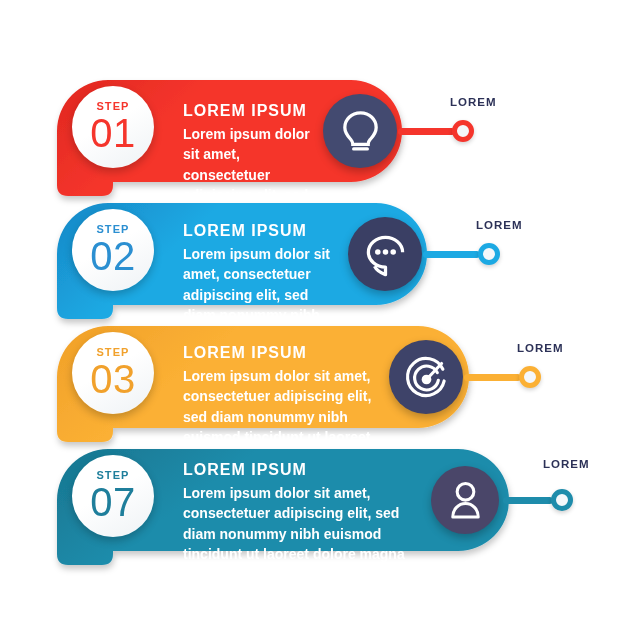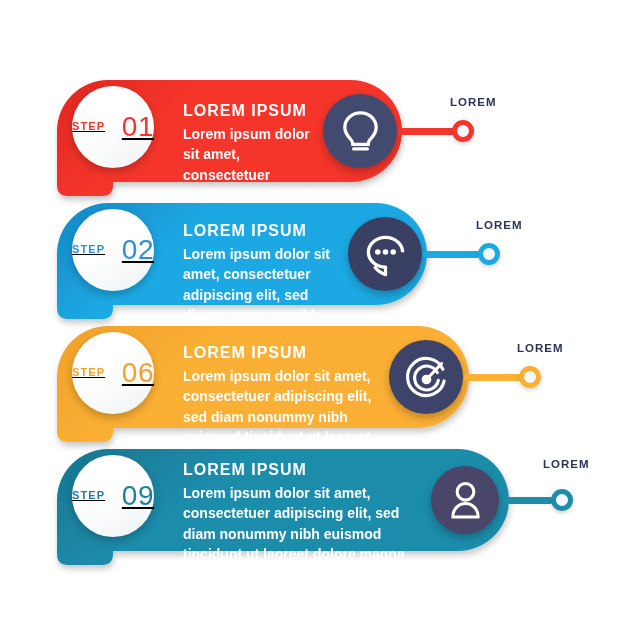--- a/index.html
+++ b/index.html
@@ -31,35 +31,34 @@
     left: 0;
     top: 0;
     overflow: visible;
   }
   .step-circle {
     position: absolute;
     border-radius: 50%;
     background: linear-gradient(150deg, #ffffff 0%, #ffffff 45%, #eef2f5 100%);
     box-shadow: 0 4px 9px rgba(0,0,0,0.22);
     display: flex;
-    flex-direction: row;
+    flex-direction: column;
     align-items: center;
-    justify-content: space-between;
+    justify-content: center;
     box-sizing: border-box;
-    text-decoration: underline;
   }
   .step-word {
     font-size: 11px;
     letter-spacing: 1.1px;
     font-weight: 700;
     line-height: 1;
     margin-bottom: 1px;
   }
   .step-num {
-    font-size: 28px;
+    font-size: 40px;
     font-weight: 400;
     letter-spacing: 0.5px;
     line-height: 1;
   }
   .text-block {
     position: absolute;
     color: #ffffff;
   }
   .title {
     font-size: 16px;
@@ -223,21 +222,21 @@
           L 56 102
           L 56 105
           Q 56 116 45 116
           L 11 116
           Q 0 116 0 105
           L 0 51
           A 51 51 0 0 1 51 0 Z" fill="url(#grad2)" filter="url(#sh2)" transform="translate(57,0)"></path>
       </svg>
       <div class="step-circle" style="left: 72px; top: 6px; width: 82px; height: 82px;">
         <div class="step-word" style="color: rgb(241, 161, 44);">STEP</div>
-        <div class="step-num" style="color: rgb(241, 161, 44);">06</div>
+        <div class="step-num" style="color: rgb(241, 161, 44);">03</div>
       </div>
       <div class="text-block" style="left: 183px; top: 19px; width: 198px;">
         <div class="title">LOREM IPSUM</div>
         <div class="body-text">Lorem ipsum dolor sit amet, consectetuer adipiscing elit, sed diam nonummy nibh euismod tincidunt ut laoreet dolore magna aliquam erat.</div>
       </div>
       <div class="icon-circle" style="left: 389px; top: 14px; width: 74px; height: 74px; background: rgb(62, 67, 105);">
         <span style="display: flex;">
           <svg width="57" height="57" viewBox="0 0 40 40" fill="none" stroke="#ffffff" stroke-width="2.2" stroke-linecap="round">
       <path d="M31.5 14.2 A13 13 0 1 0 32.4 22.4"></path>
       <path d="M27.6 16.6 A8.4 8.4 0 1 0 28.3 22"></path>
@@ -269,21 +268,21 @@
           L 56 102
           L 56 105
           Q 56 116 45 116
           L 11 116
           Q 0 116 0 105
           L 0 51
           A 51 51 0 0 1 51 0 Z" fill="url(#grad3)" filter="url(#sh3)" transform="translate(57,0)"></path>
       </svg>
       <div class="step-circle" style="left: 72px; top: 6px; width: 82px; height: 82px;">
         <div class="step-word" style="color: rgb(30, 126, 155);">STEP</div>
-        <div class="step-num" style="color: rgb(30, 126, 155);">09</div>
+        <div class="step-num" style="color: rgb(30, 126, 155);">07</div>
       </div>
       <div class="text-block" style="left: 183px; top: 13px; width: 240px;">
         <div class="title">LOREM IPSUM</div>
         <div class="body-text">Lorem ipsum dolor sit amet, consectetuer adipiscing elit, sed diam nonummy nibh euismod tincidunt ut laoreet dolore magna aliquam erat volutpat. Ut wisi enim ad minim</div>
       </div>
       <div class="icon-circle" style="left: 431px; top: 17px; width: 68px; height: 68px; background: rgb(74, 70, 105);">
         <span style="display: flex;">
           <svg width="53" height="53" viewBox="0 0 40 40" fill="none" stroke="#ffffff" stroke-width="2.3" stroke-linejoin="round">
       <circle cx="20" cy="13.4" r="6.3"></circle>
       <path d="M10.4 32.4 C10.4 26.6 14.7 22.3 20 22.3 C25.3 22.3 29.6 26.6 29.6 32.4 Z"></path>

